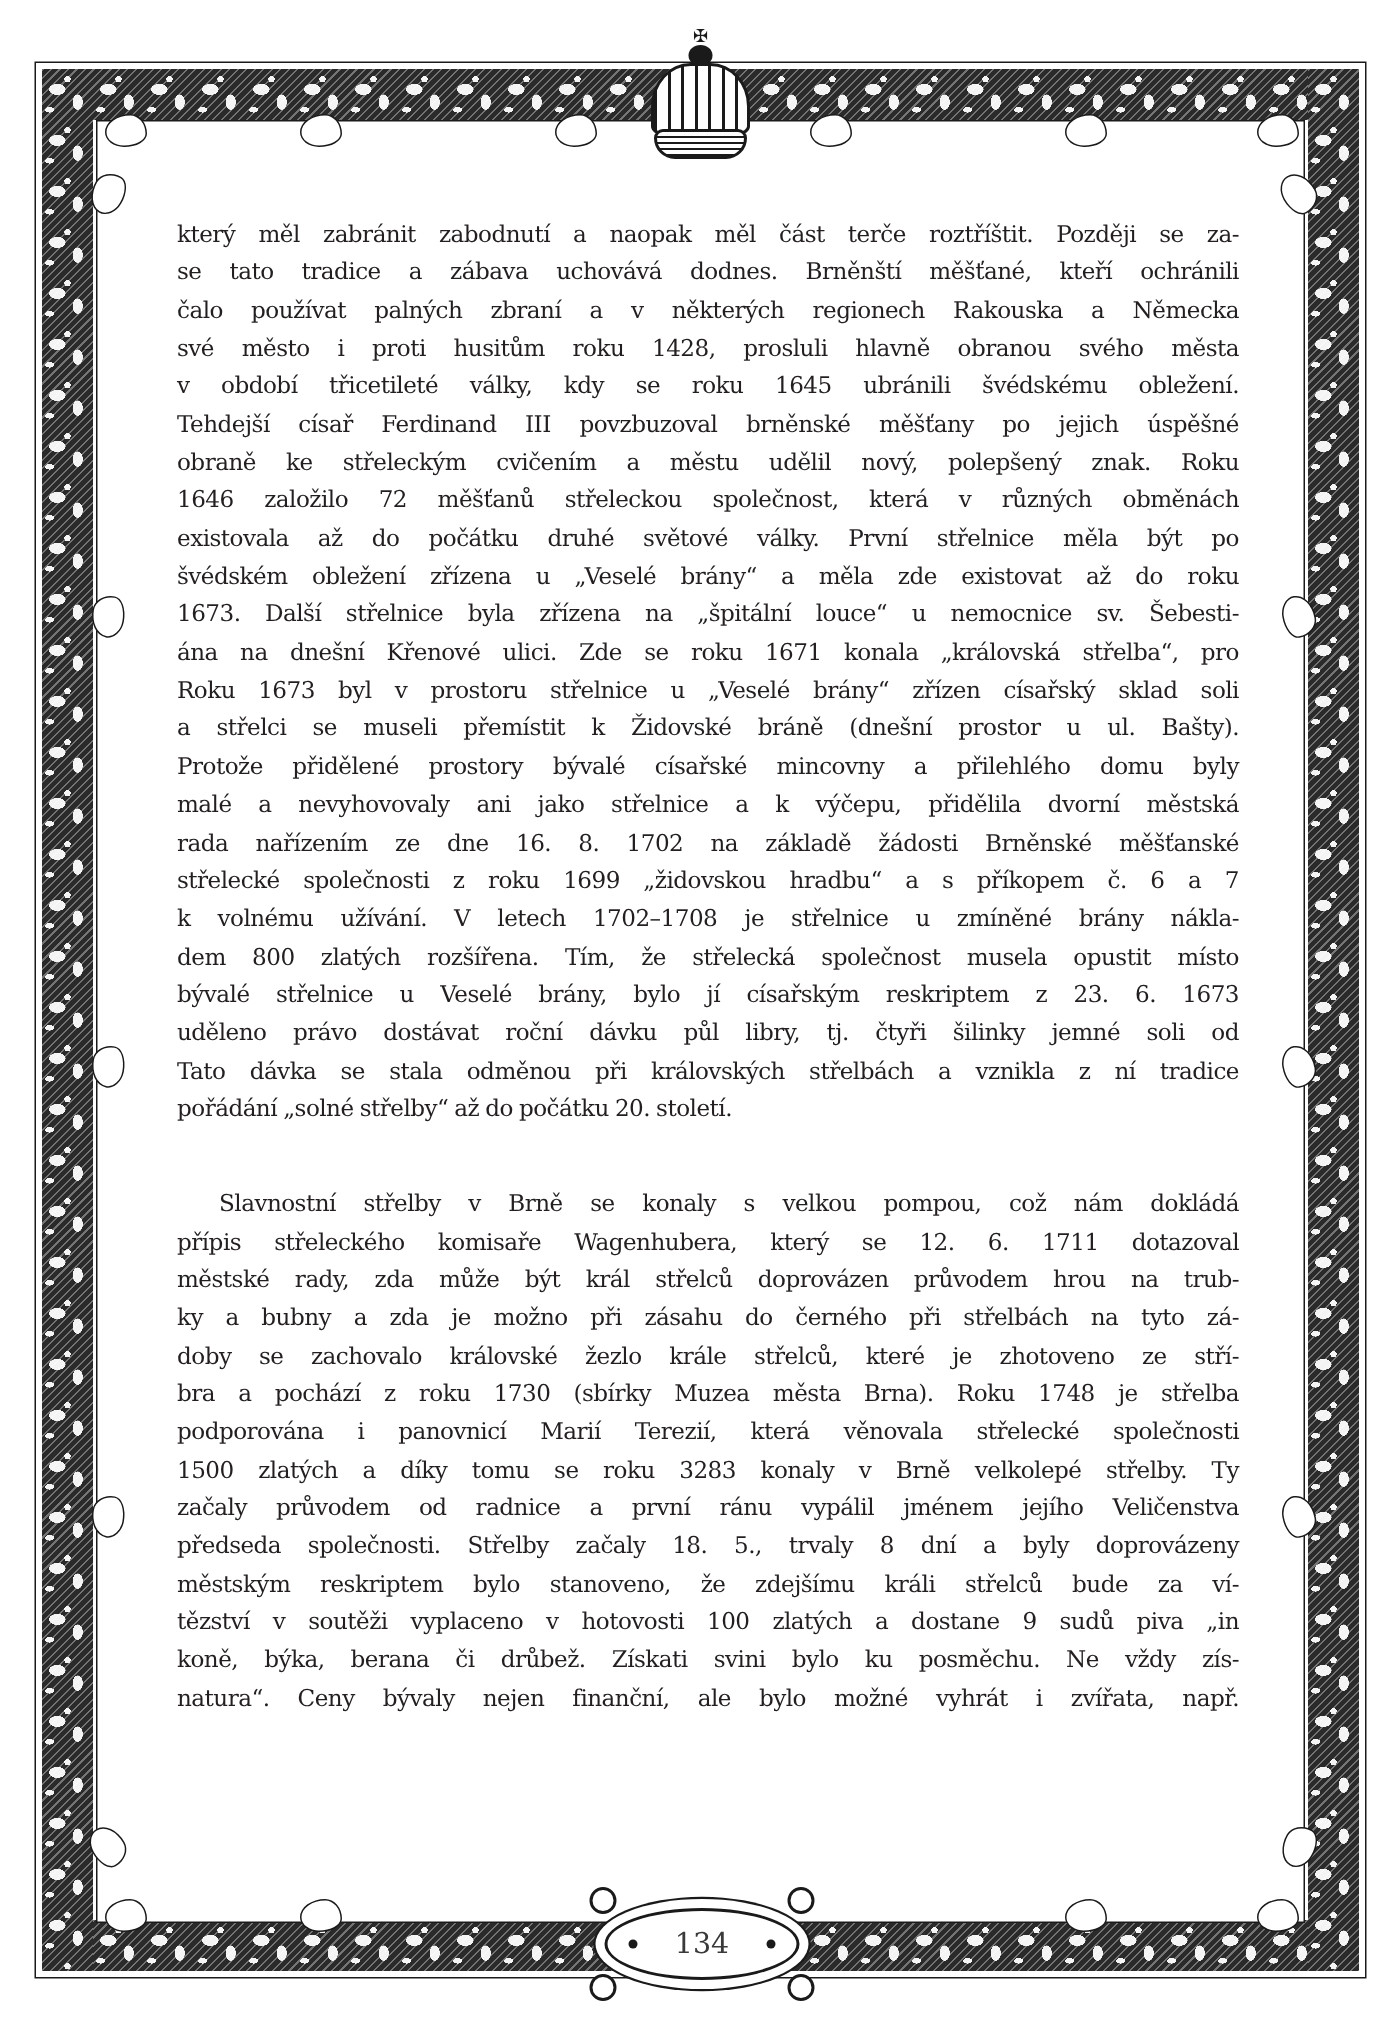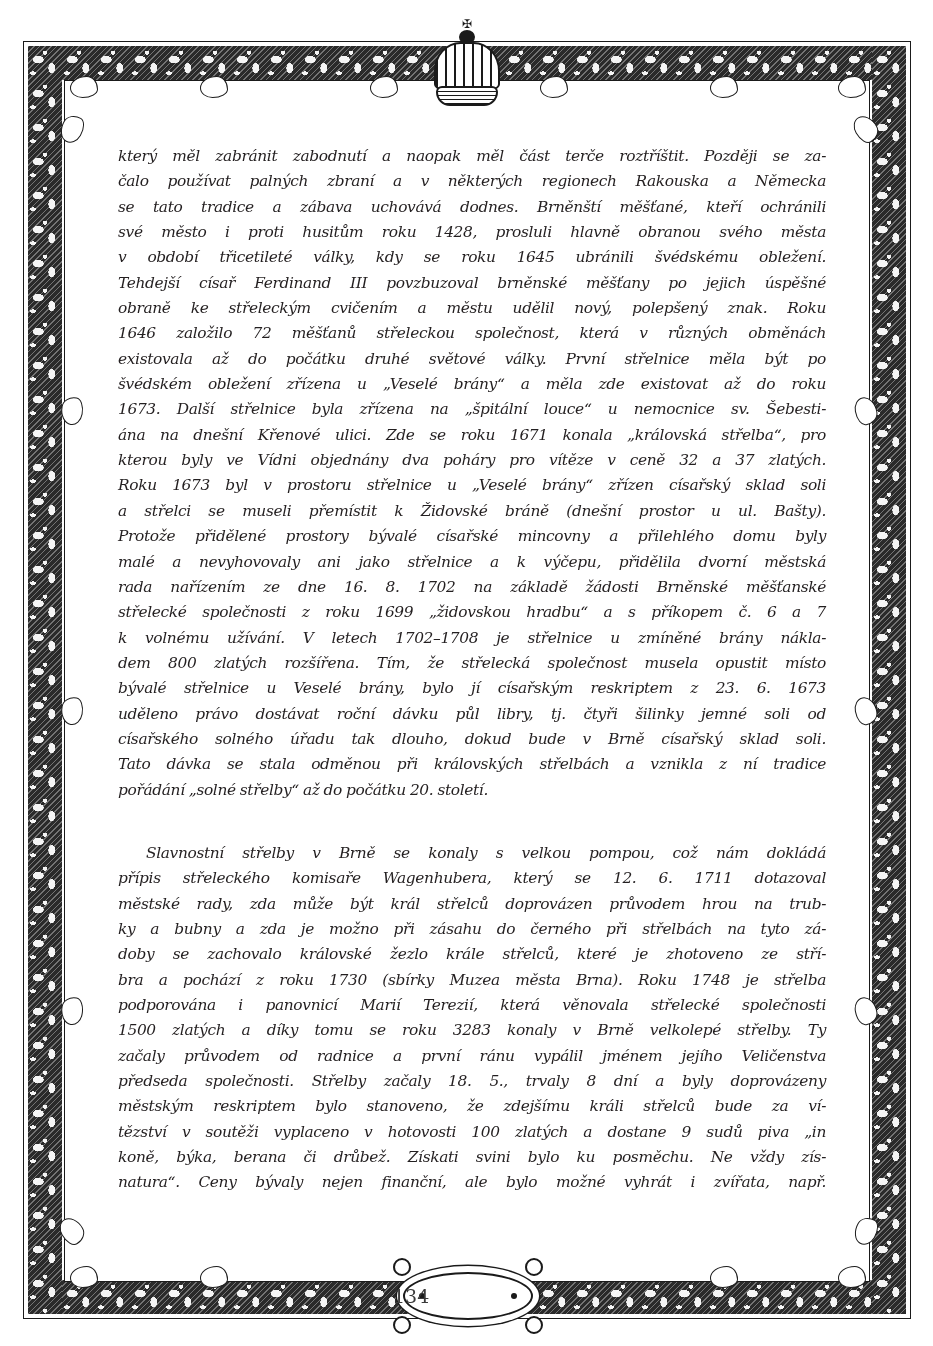--- a/index.html
+++ b/index.html
@@ -76,31 +76,31 @@
     background: #ffffff; border: 2px solid #1a1a1a; border-radius: 50% / 50%;
     box-sizing: border-box;
     box-shadow: 0 0 0 6px #ffffff, 0 0 0 7.5px #1a1a1a;
   }
   .scroll {
     position: absolute; width: 18px; height: 18px; border: 2px solid #1a1a1a;
     border-radius: 50%; background: #ffffff; box-sizing: border-box;
   }
   .dot { position: absolute; width: 6px; height: 6px; border-radius: 50%; background: #1a1a1a; }
   .page-number {
-    position: absolute; left: 0; top: 24px; width: 150px; 
+    position: absolute; left: 0; top: 24px; width: 150px; text-align: center;
     font-family: "DejaVu Serif", serif; font-size: 19px; color: #3a3a3a; line-height: 28px;
   }
 
   
   .text-block {
     position: absolute; left: 118px; top: 144px; width: 708px;
     font-family: "DejaVu Serif", serif; font-size: 15.4px; color: #231f20;
     line-height: 25.35px; text-align: justify; letter-spacing: -0.35px; word-spacing: -0.5px;
   }
-  .para { margin: 0; font-style: italic; }
+  .para { margin: 0; }
   .line { display: block; text-align: justify; text-align-last: justify; white-space: nowrap; overflow: visible; }
   .line.last { text-align-last: left; }
   .para + .para { margin-top: 38px; }
   .para.indent .line:first-child { padding-left: 28px; }
 </style>
 </head>
 <body>
 
 <div class="page">
 
@@ -135,43 +135,41 @@
   <div class="crown">
     <div class="crown-cross">✠</div>
     <div class="crown-orb"></div>
     <div class="crown-body"></div>
     <div class="crown-band"></div>
   </div>
 
   <div class="text-block">
     <p class="para">
       <span class="line">který měl zabránit zabodnutí a naopak měl část terče roztříštit. Později se za-</span>
+      <span class="line">se tato tradice a zábava uchovává dodnes. Brněnští měšťané, kteří ochránili</span>
       <span class="line">čalo používat palných zbraní a v některých regionech Rakouska a Německa</span>
-      <span class="line">se tato tradice a zábava uchovává dodnes. Brněnští měšťané, kteří ochránili</span>
       <span class="line">své město i proti husitům roku 1428, prosluli hlavně obranou svého města</span>
       <span class="line">v období třicetileté války, kdy se roku 1645 ubránili švédskému obležení.</span>
       <span class="line">Tehdejší císař Ferdinand III povzbuzoval brněnské měšťany po jejich úspěšné</span>
       <span class="line">obraně ke střeleckým cvičením a městu udělil nový, polepšený znak. Roku</span>
       <span class="line">1646 založilo 72 měšťanů střeleckou společnost, která v různých obměnách</span>
       <span class="line">existovala až do počátku druhé světové války. První střelnice měla být po</span>
       <span class="line">švédském obležení zřízena u „Veselé brány“ a měla zde existovat až do roku</span>
       <span class="line">1673. Další střelnice byla zřízena na „špitální louce“ u nemocnice sv. Šebesti-</span>
       <span class="line">ána na dnešní Křenové ulici. Zde se roku 1671 konala „královská střelba“, pro</span>
-      <span class="line">kterou byly ve Vídni objednány dva poháry pro vítěze v ceně 32 a 37 zlatých.</span>
       <span class="line">Roku 1673 byl v prostoru střelnice u „Veselé brány“ zřízen císařský sklad soli</span>
       <span class="line">a střelci se museli přemístit k Židovské bráně (dnešní prostor u ul. Bašty).</span>
       <span class="line">Protože přidělené prostory bývalé císařské mincovny a přilehlého domu byly</span>
       <span class="line">malé a nevyhovovaly ani jako střelnice a k výčepu, přidělila dvorní městská</span>
       <span class="line">rada nařízením ze dne 16. 8. 1702 na základě žádosti Brněnské měšťanské</span>
       <span class="line">střelecké společnosti z roku 1699 „židovskou hradbu“ a s příkopem č. 6 a 7</span>
       <span class="line">k volnému užívání. V letech 1702–1708 je střelnice u zmíněné brány nákla-</span>
       <span class="line">dem 800 zlatých rozšířena. Tím, že střelecká společnost musela opustit místo</span>
       <span class="line">bývalé střelnice u Veselé brány, bylo jí císařským reskriptem z 23. 6. 1673</span>
       <span class="line">uděleno právo dostávat roční dávku půl libry, tj. čtyři šilinky jemné soli od</span>
-      <span class="line">císařského solného úřadu tak dlouho, dokud bude v Brně císařský sklad soli.</span>
       <span class="line">Tato dávka se stala odměnou při královských střelbách a vznikla z ní tradice</span>
       <span class="line last">pořádání „solné střelby“ až do počátku 20. století.</span>
     </p>
     <p class="para indent">
       <span class="line">Slavnostní střelby v Brně se konaly s velkou pompou, což nám dokládá</span>
       <span class="line">přípis střeleckého komisaře Wagenhubera, který se 12. 6. 1711 dotazoval</span>
       <span class="line">městské rady, zda může být král střelců doprovázen průvodem hrou na trub-</span>
       <span class="line">ky a bubny a zda je možno při zásahu do černého při střelbách na tyto zá-</span>
       <span class="line">doby se zachovalo královské žezlo krále střelců, které je zhotoveno ze stří-</span>
       <span class="line">bra a pochází z roku 1730 (sbírky Muzea města Brna). Roku 1748 je střelba</span>

